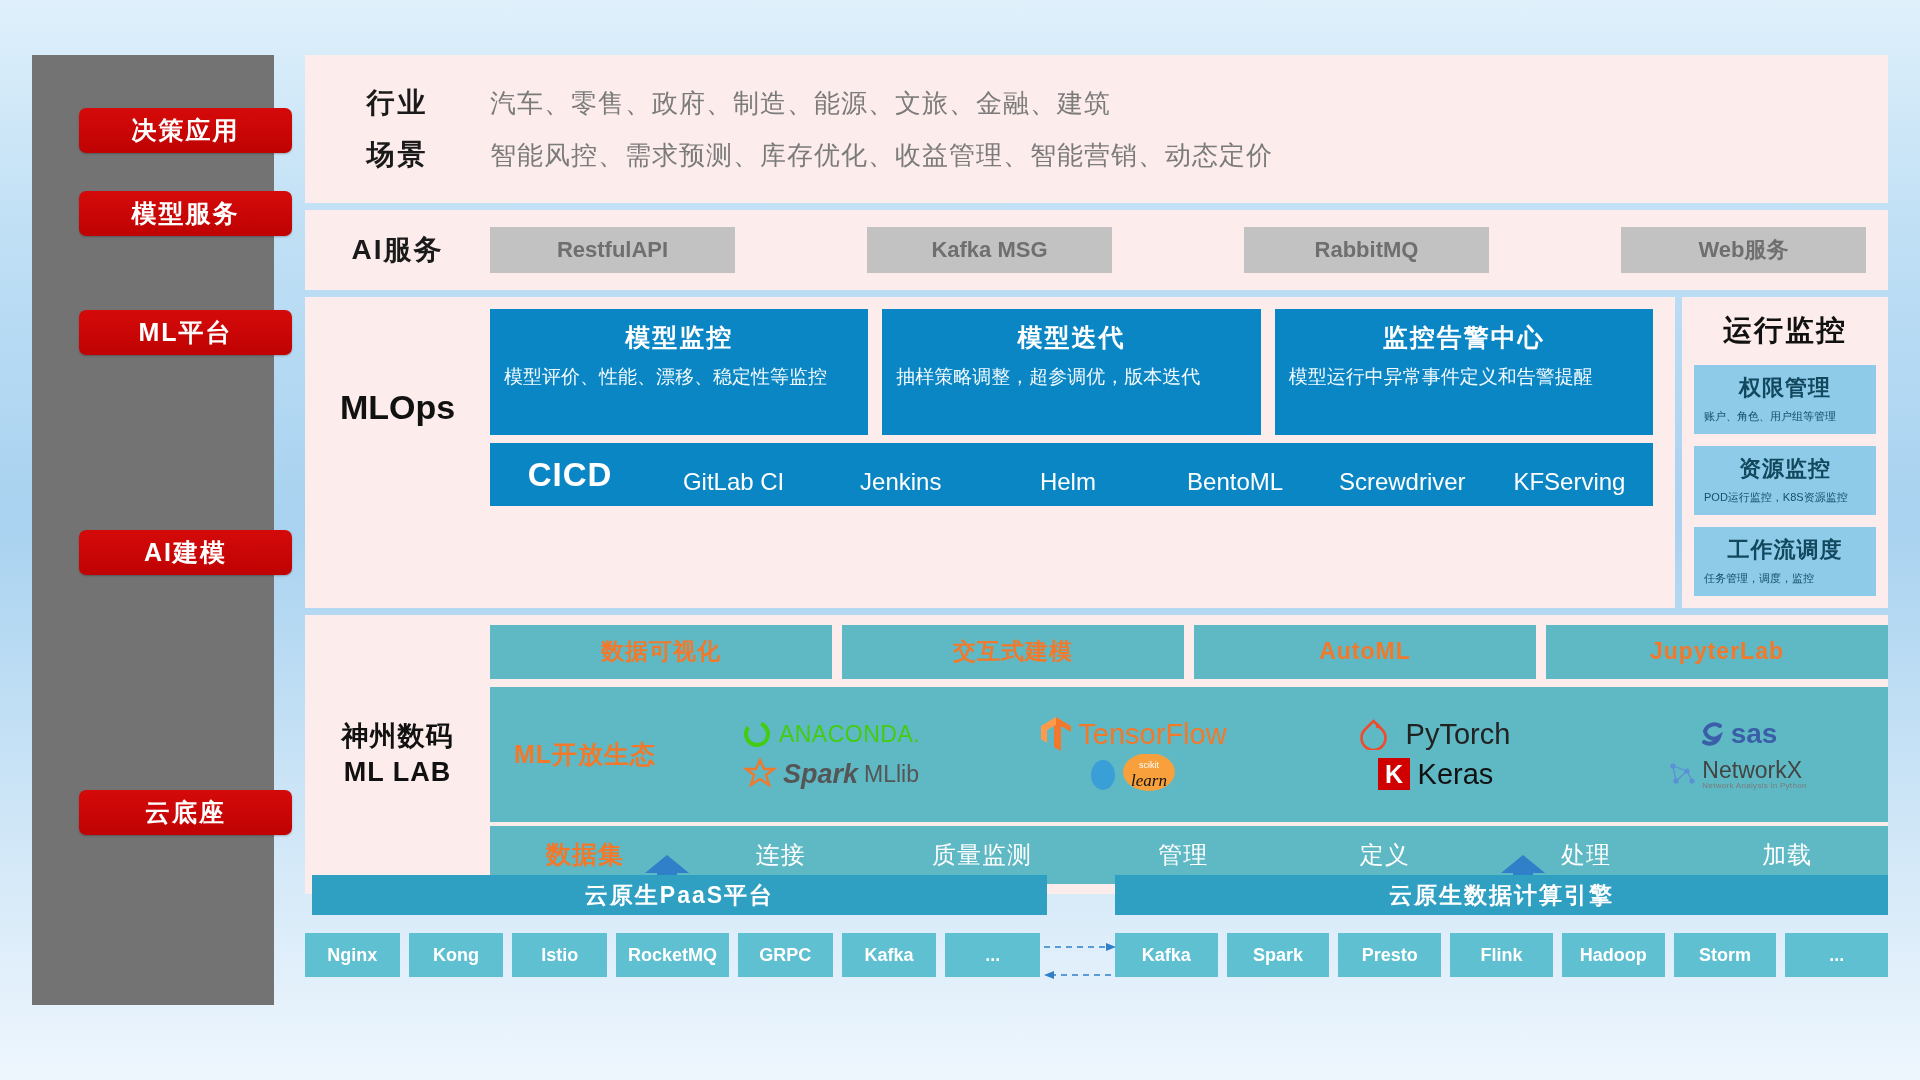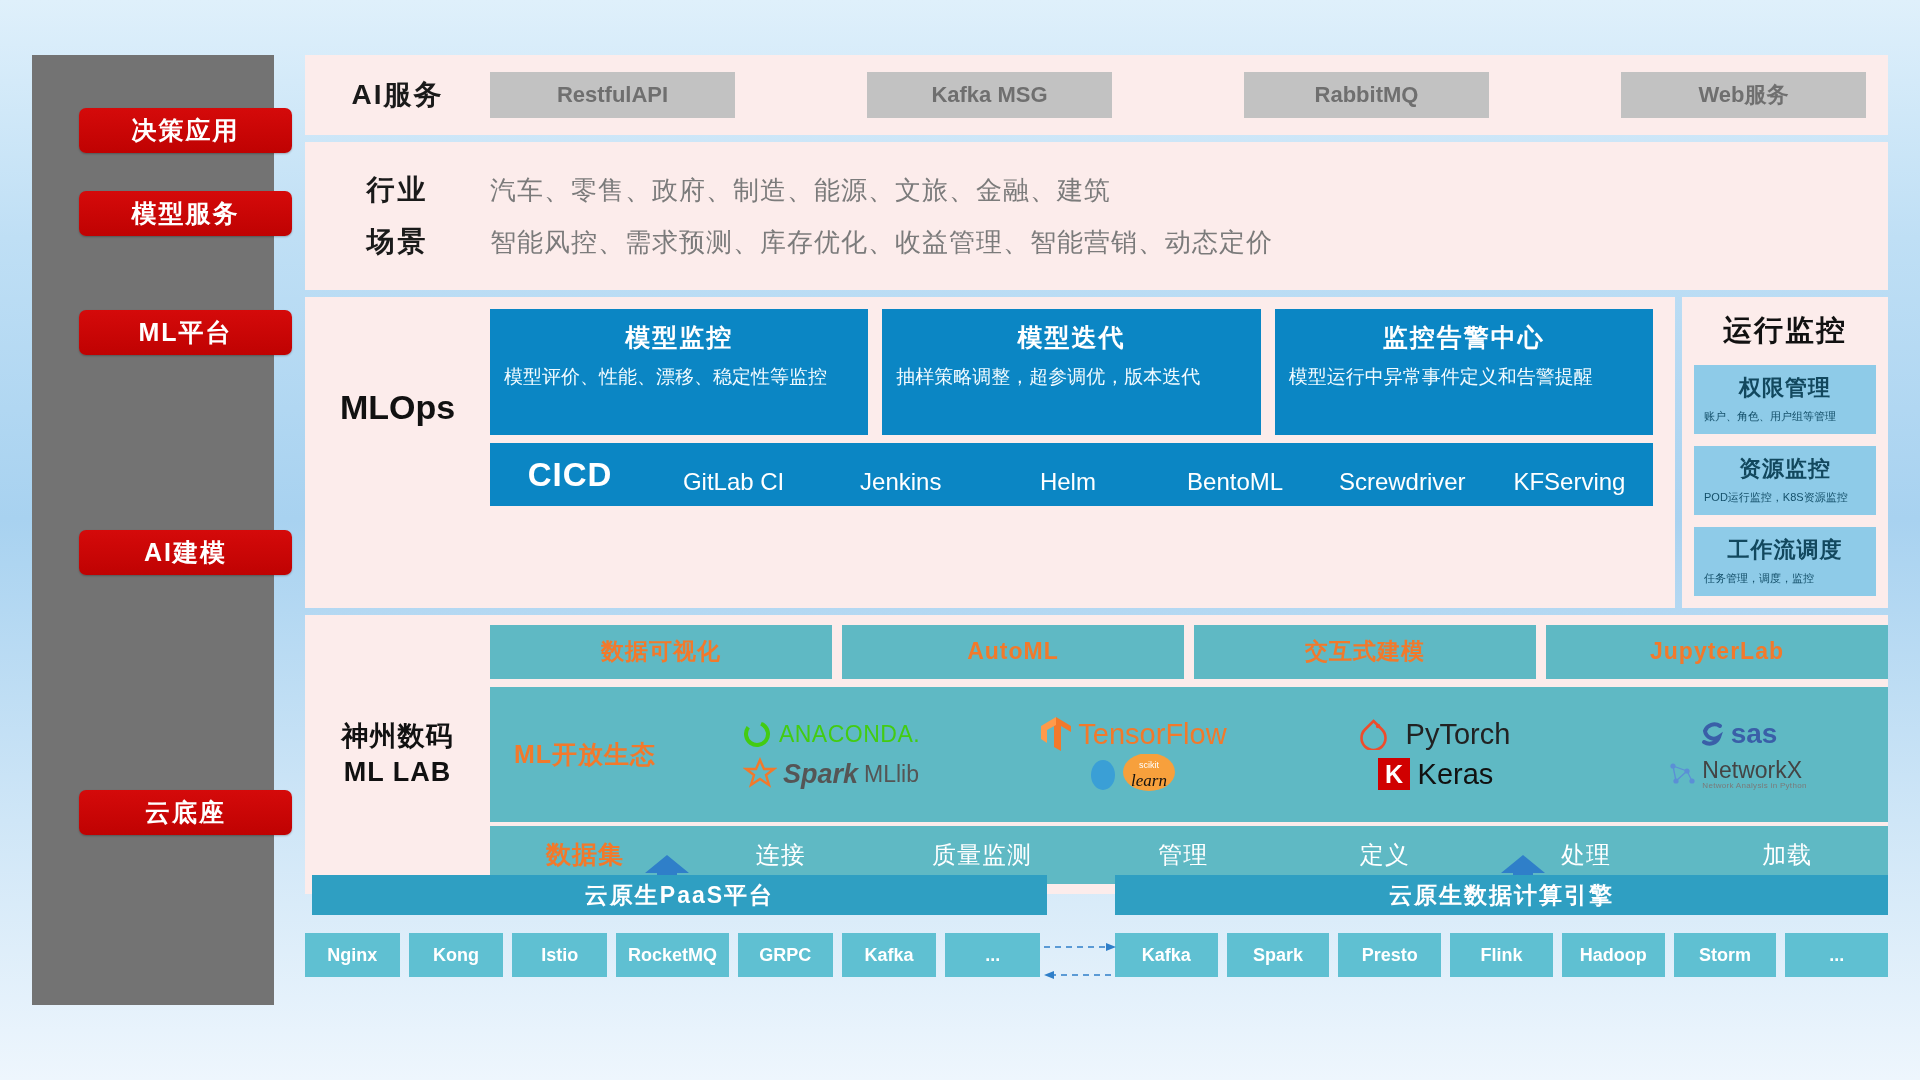--- a/index.html
+++ b/index.html
@@ -152,38 +152,38 @@
     <div class="rail-chip" style="top:475px">
         <span>AI建模</span>
       </div>
     <div class="rail-chip" style="top:735px">
         <span>云底座</span>
       </div>
   </div>
 
   <div id="main">
 
+    <div class="band" id="band-apps">
+      <div class="kv-row">
+        <div class="kv-key">行业</div>
+        <div class="kv-val">汽车、零售、政府、制造、能源、文旅、金融、建筑</div>
+      </div>
+      <div class="kv-row">
+        <div class="kv-key">场景</div>
+        <div class="kv-val">智能风控、需求预测、库存优化、收益管理、智能营销、动态定价</div>
+      </div>
+    </div>
+
     <div class="band" id="band-svc">
       <div class="svc-key">AI服务</div>
       <div class="svc-items">
         <div class="svc-chip">RestfulAPI</div>
         <div class="svc-chip">Kafka MSG</div>
         <div class="svc-chip">RabbitMQ</div>
         <div class="svc-chip">Web服务</div>
-      </div>
-    </div>
-
-    <div class="band" id="band-apps">
-      <div class="kv-row">
-        <div class="kv-key">行业</div>
-        <div class="kv-val">汽车、零售、政府、制造、能源、文旅、金融、建筑</div>
-      </div>
-      <div class="kv-row">
-        <div class="kv-key">场景</div>
-        <div class="kv-val">智能风控、需求预测、库存优化、收益管理、智能营销、动态定价</div>
       </div>
     </div>
 
     <div id="row-mid">
 
       <div id="band-mlops">
         <div class="mlops-wrap">
           <div class="mlops-key">MLOps</div>
           <div class="mlops-right">
             <div class="mlops-cards">
@@ -237,22 +237,22 @@
       <div class="lab-key">
         <div>
           <div>神州数码</div>
           <div>ML LAB</div>
         </div>
       </div>
       <div class="lab-right">
 
         <div class="lab-tools">
           <div class="lab-tool">数据可视化</div>
+          <div class="lab-tool">交互式建模</div>
           <div class="lab-tool">AutoML</div>
-          <div class="lab-tool">交互式建模</div>
           <div class="lab-tool">JupyterLab</div>
         </div>
 
         <div class="lab-eco">
           <div class="eco-label">ML开放生态</div>
           <div class="eco-grid">
 
             <div style="display:flex;align-items:center;gap:7px;">
               <svg width="30" height="30" viewBox="0 0 30 30">
                 <circle cx="15" cy="15" r="11" fill="none" stroke="#43cc12" stroke-width="4" stroke-dasharray="52 14" transform="rotate(-55 15 15)"></circle>

